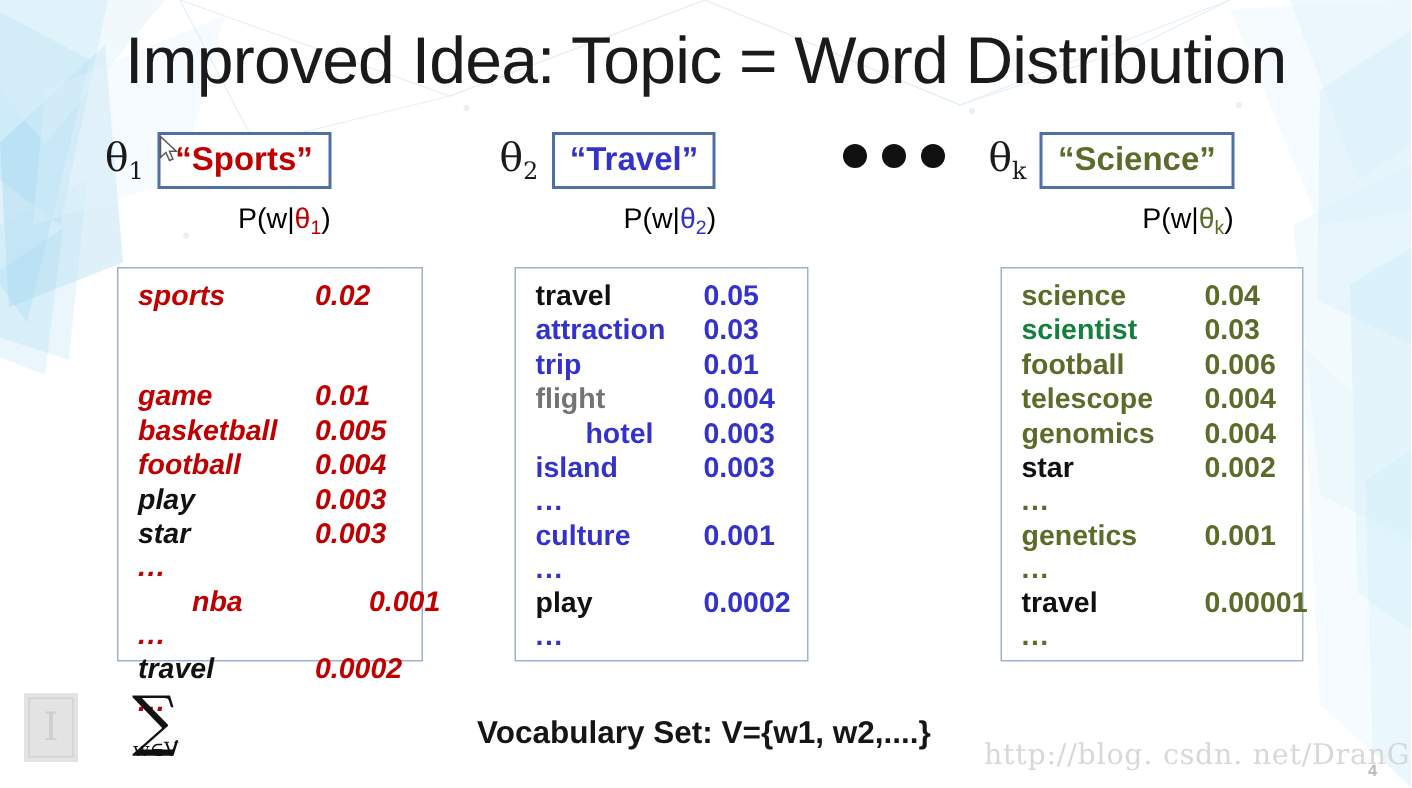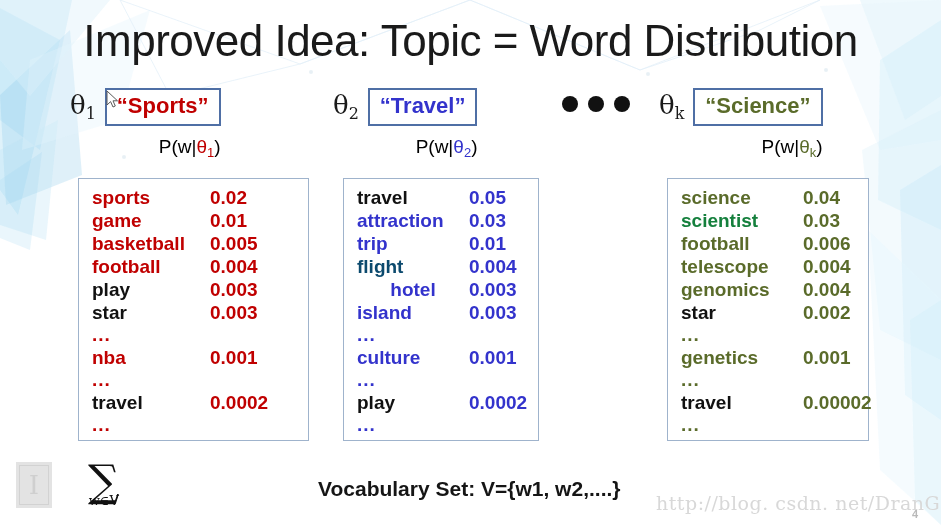--- a/index.html
+++ b/index.html
@@ -274,48 +274,48 @@
       <span class="theta-label">
         <span>θ</span><span class="sub">1</span>
       </span>
       <span class="topic-name-box" style="color:#c00000;">“Sports”</span>
     </div>
     <div class="pw-label" style="margin-left:30px;">
       <span>P(w|</span><span style="color:#c00000;">θ</span><span class="sub" style="color:#c00000;">1</span><span>)</span>
     </div>
   </div>
 
-  <div class="word-box" id="word-box-0" style="left:78px; width:231px; height:263px;">
+  <div class="word-box" id="word-box-0" style="left:78px; width:204px; height:263px;font-style:italic;">
       <div class="word-row">
         <span class="w" style="color: rgb(192, 0, 0); min-width: 118px;">sports</span>
         <span class="p" style="color: rgb(192, 0, 0);">0.02</span>
       </div>
       <div class="word-row">
-        <span class="w" style="color: rgb(192, 0, 0); min-width: 118px;">game</span>
+        <span class="w" style="color: rgb(192, 0, 0); min-width: 118px; margin-top: 44px;">game</span>
         <span class="p" style="color: rgb(192, 0, 0);">0.01</span>
       </div>
       <div class="word-row">
         <span class="w" style="color: rgb(192, 0, 0); min-width: 118px;">basketball</span>
         <span class="p" style="color: rgb(192, 0, 0);">0.005</span>
       </div>
       <div class="word-row">
         <span class="w" style="color: rgb(192, 0, 0); min-width: 118px;">football</span>
         <span class="p" style="color: rgb(192, 0, 0);">0.004</span>
       </div>
       <div class="word-row">
         <span class="w" style="color: rgb(17, 17, 17); min-width: 118px;">play</span>
         <span class="p" style="color: rgb(192, 0, 0);">0.003</span>
       </div>
       <div class="word-row">
         <span class="w" style="color: rgb(17, 17, 17); min-width: 118px;">star</span>
         <span class="p" style="color: rgb(192, 0, 0);">0.003</span>
       </div>
       <div class="ellipsis-row" style="color: rgb(192, 0, 0);">...</div>
       <div class="word-row">
-        <span class="w" style="color: rgb(192, 0, 0); min-width: 118px;">nba</span>
+        <span class="w" style="color: rgb(192, 0, 0); min-width: 118px; margin-left: 36px;">nba</span>
         <span class="p" style="color: rgb(192, 0, 0);">0.001</span>
       </div>
       <div class="ellipsis-row" style="color: rgb(192, 0, 0);">...</div>
       <div class="word-row">
         <span class="w" style="color: rgb(17, 17, 17); min-width: 118px;">travel</span>
         <span class="p" style="color: rgb(192, 0, 0);">0.0002</span>
       </div>
       <div class="ellipsis-row" style="color: rgb(192, 0, 0);">...</div>
     </div>
 
@@ -338,21 +338,21 @@
       </div>
       <div class="word-row">
         <span class="w" style="color: rgb(51, 51, 204); min-width: 112px;">attraction</span>
         <span class="p" style="color: rgb(51, 51, 204);">0.03</span>
       </div>
       <div class="word-row">
         <span class="w" style="color: rgb(51, 51, 204); min-width: 112px;">trip</span>
         <span class="p" style="color: rgb(51, 51, 204);">0.01</span>
       </div>
       <div class="word-row">
-        <span class="w" style="color: #0c4a6e; min-width: 112px;">flight</span>
+        <span class="w" style="color: #737373; min-width: 112px;">flight</span>
         <span class="p" style="color: rgb(51, 51, 204);">0.004</span>
       </div>
       <div class="word-row">
         <span class="w" style="color: rgb(51, 51, 204); min-width: 112px; text-align: center;">hotel</span>
         <span class="p" style="color: rgb(51, 51, 204);">0.003</span>
       </div>
       <div class="word-row">
         <span class="w" style="color: rgb(51, 51, 204); min-width: 112px;">island</span>
         <span class="p" style="color: rgb(51, 51, 204);">0.003</span>
       </div>
@@ -413,21 +413,21 @@
         <span class="p" style="color: rgb(90, 107, 42);">0.002</span>
       </div>
       <div class="ellipsis-row" style="color: rgb(90, 107, 42);">...</div>
       <div class="word-row">
         <span class="w" style="color: rgb(90, 107, 42); min-width: 122px;">genetics</span>
         <span class="p" style="color: rgb(90, 107, 42);">0.001</span>
       </div>
       <div class="ellipsis-row" style="color: rgb(90, 107, 42);">...</div>
       <div class="word-row">
         <span class="w" style="color: rgb(17, 17, 17); min-width: 122px;">travel</span>
-        <span class="p" style="color: rgb(90, 107, 42);">0.00002</span>
+        <span class="p" style="color: rgb(90, 107, 42);">0.00001</span>
       </div>
       <div class="ellipsis-row" style="color: rgb(90, 107, 42);">...</div>
     </div>
 
   <div id="sum-formula">
     <span class="sig-wrap">
       <span class="sigma">∑</span>
       <span class="sig-sub">w∈V</span>
     </span>
   </div>

